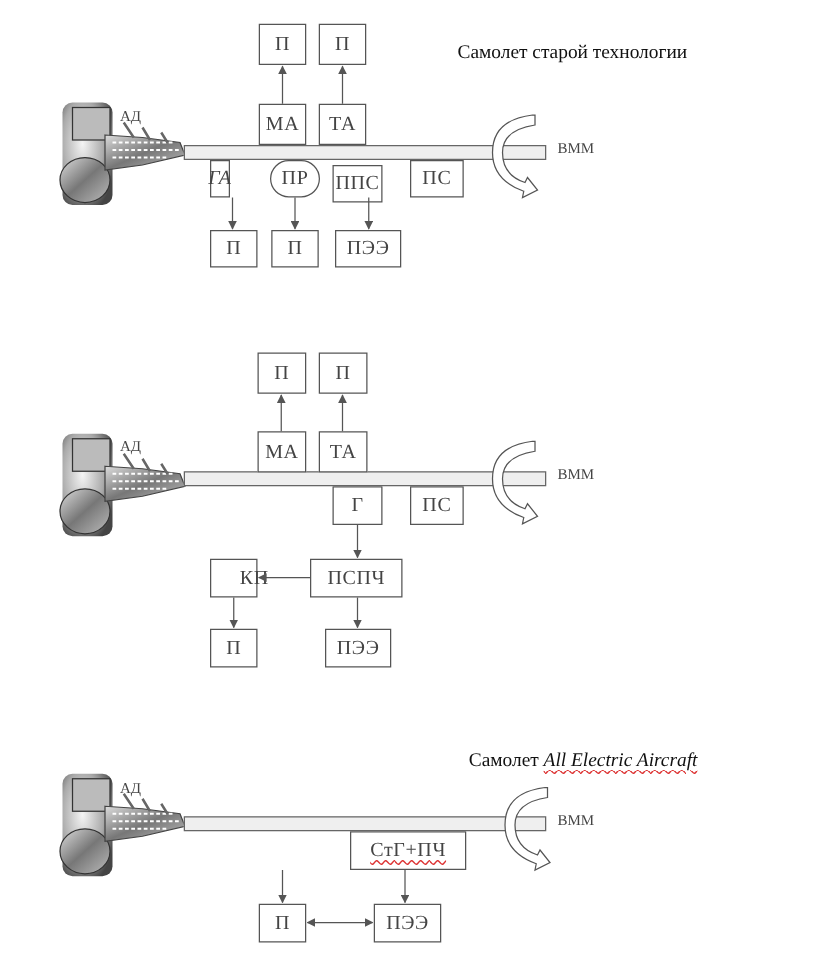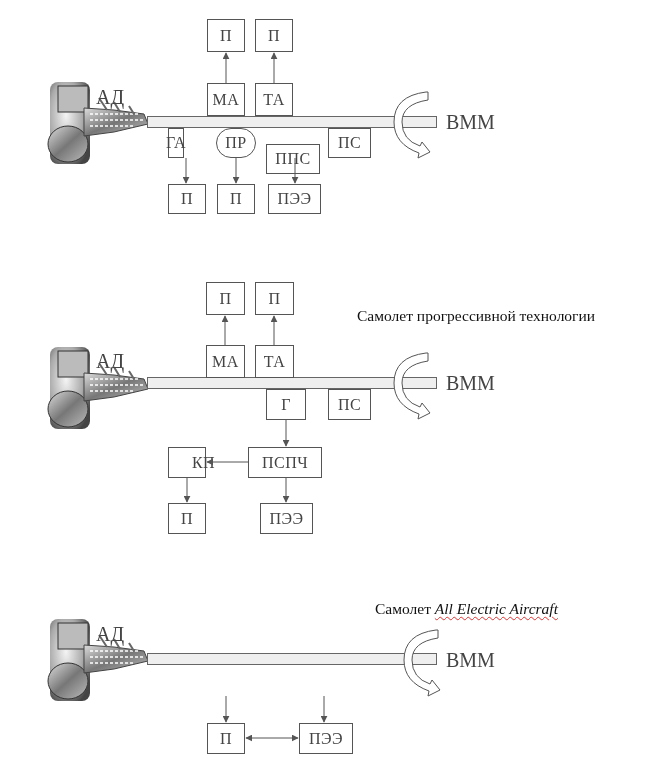--- a/index.html
+++ b/index.html
@@ -1,20 +1,20 @@
 <!DOCTYPE html>
 <html><head>
   <meta charset="utf-8">
   <style>
     html, body { margin: 0; padding: 0; background: #ffffff; }
     body { width: 664px; height: 777px; position: relative; overflow: hidden; font-family: "Liberation Serif", "DejaVu Serif", serif; color: #444; }
     .diagram { position: absolute; left: 0; width: 664px; height: 250px; }
     .box { position: absolute; box-sizing: border-box; border: 1px solid #555; background: #fff; font-size: 16px; color: #444; display: flex; align-items: center; justify-content: center; letter-spacing: 0.5px; }
     .shaft { position: absolute; box-sizing: border-box; border: 1px solid #666; background: #efefef; height: 12px; }
-    .label { position: absolute; font-size: 20px; color: #444; white-space: nowrap; }
+    .label { position: absolute; font-size: 12px; color: #444; white-space: nowrap; }
     .title { position: absolute; font-size: 15.5px; color: #111; white-space: nowrap; }
     .title i { font-style: italic; text-decoration: underline wavy #d33; text-decoration-thickness: 1px; text-underline-offset: 2px; }
     .squiggle { text-decoration: underline wavy #d33; text-decoration-thickness: 1px; text-underline-offset: 3px; }
     svg.overlay { position: absolute; left: 0; top: 0; pointer-events: none; overflow: visible; }
     .engine { position: absolute; width: 108px; height: 88px; }
   </style>
 </head>
 <body>
 
 <svg width="0" height="0" style="position:absolute">
@@ -29,62 +29,62 @@
     </radialGradient>
     <linearGradient id="eg2" x1="0" y1="0" x2="1" y2="1">
       <stop offset="0" stop-color="#ddd"></stop>
       <stop offset="0.5" stop-color="#777"></stop>
       <stop offset="1" stop-color="#bbb"></stop>
     </linearGradient>
   </defs>
 </svg>
 
 <div class="diagram" style="top:0;">
+  <div class="title" style="left:366px; top:33px;">Самолет старой технологии</div>
 
   <svg class="engine" style="left:44px; top:78px;" viewBox="0 0 108 88">
     <rect x="6" y="4" width="40" height="82" rx="8" fill="url(#eg1)"></rect>
     <ellipse cx="24" cy="66" rx="20" ry="18" fill="url(#eg2)" stroke="#333" stroke-width="1"></ellipse>
     <rect x="14" y="8" width="30" height="26" fill="#bbb" stroke="#333" stroke-width="1"></rect>
     <path d="M40 30 L70 32 L100 36 L104 46 L70 54 L40 58 Z" fill="url(#eg2)" stroke="#444" stroke-width="1"></path>
     <path d="M46 36 h50 M46 42 h54 M46 48 h44" stroke="#fff" stroke-width="1.5" stroke-dasharray="3 2"></path>
     <path d="M55 20 l8 12 M70 24 l6 10 M85 28 l5 8" stroke="#666" stroke-width="2"></path>
   </svg>
   <div class="label" style="left:96px; top:86px;">АД</div>
 
   <div class="shaft" style="left:147px; top:116px; width:290px;"></div>
   <div class="label" style="left:446px; top:111px;">ВММ</div>
 
   <div class="box" style="left:207px; top:83px; width:38px; height:33px;">МА</div>
   <div class="box" style="left:255px; top:83px; width:38px; height:33px;">ТА</div>
   <div class="box" style="left:207px; top:19px; width:38px; height:33px;">П</div>
   <div class="box" style="left:255px; top:19px; width:38px; height:33px;">П</div>
 
-  <div class="box" style="left:168px; top:128px; width:16px; height:30px;">ГА</div>
+  <div class="box" style="left:168px; top:128px; width:16px; height:30px;font-style:italic;">ГА</div>
   <div class="box" style="left:216px; top:128px; width:40px; height:30px;border-radius:15px;">ПР</div>
-  <div class="box" style="left:266px; top:144px; width:54px; height:30px;">ППС</div>
+  <div class="box" style="left:266px; top:132px; width:40px; height:30px;">ППС</div>
   <div class="box" style="left:328px; top:128px; width:43px; height:30px;">ПС</div>
 
   <div class="box" style="left:168px; top:184px; width:38px; height:30px;">П</div>
   <div class="box" style="left:217px; top:184px; width:38px; height:30px;">П</div>
   <div class="box" style="left:268px; top:184px; width:53px; height:30px;">ПЭЭ</div>
 
   <svg class="overlay" width="664" height="250">
     <line x1="226" y1="83" x2="226" y2="53" stroke="#555" stroke-width="1" marker-end="url(#arr)"></line>
     <line x1="274" y1="83" x2="274" y2="53" stroke="#555" stroke-width="1" marker-end="url(#arr)"></line>
     <line x1="186" y1="158" x2="186" y2="183" stroke="#555" stroke-width="1" marker-end="url(#arr)"></line>
     <line x1="236" y1="158" x2="236" y2="183" stroke="#555" stroke-width="1" marker-end="url(#arr)"></line>
     <line x1="295" y1="158" x2="295" y2="183" stroke="#555" stroke-width="1" marker-end="url(#arr)"></line>
     <g transform="translate(392,92)">
       <path d="M36 0 L36 8 Q10 12 10 30 Q10 48 28 54 L30 50 L38 60 L26 66 L27 61 Q2 52 2 30 Q2 4 34 0 Z" fill="#fff" stroke="#555" stroke-width="1"></path>
     </g>
   </svg>
 </div>
 
 <div class="diagram" style="top:263px;">
-  <div class="title" style="left:357px; top:44px;">Самолет прогрессивной технологии</div>
 
   <svg class="engine" style="left:44px; top:80px;" viewBox="0 0 108 88">
     <rect x="6" y="4" width="40" height="82" rx="8" fill="url(#eg1)"></rect>
     <ellipse cx="24" cy="66" rx="20" ry="18" fill="url(#eg2)" stroke="#333" stroke-width="1"></ellipse>
     <rect x="14" y="8" width="30" height="26" fill="#bbb" stroke="#333" stroke-width="1"></rect>
     <path d="M40 30 L70 32 L100 36 L104 46 L70 54 L40 58 Z" fill="url(#eg2)" stroke="#444" stroke-width="1"></path>
     <path d="M46 36 h50 M46 42 h54 M46 48 h44" stroke="#fff" stroke-width="1.5" stroke-dasharray="3 2"></path>
     <path d="M55 20 l8 12 M70 24 l6 10 M85 28 l5 8" stroke="#666" stroke-width="2"></path>
   </svg>
   <div class="label" style="left:96px; top:87px;">АД</div>
@@ -130,20 +130,23 @@
     <rect x="14" y="8" width="30" height="26" fill="#bbb" stroke="#333" stroke-width="1"></rect>
     <path d="M40 30 L70 32 L100 36 L104 46 L70 54 L40 58 Z" fill="url(#eg2)" stroke="#444" stroke-width="1"></path>
     <path d="M46 36 h50 M46 42 h54 M46 48 h44" stroke="#fff" stroke-width="1.5" stroke-dasharray="3 2"></path>
     <path d="M55 20 l8 12 M70 24 l6 10 M85 28 l5 8" stroke="#666" stroke-width="2"></path>
   </svg>
   <div class="label" style="left:96px; top:46px;">АД</div>
 
   <div class="shaft" style="left:147px; top:76px; width:290px;"></div>
   <div class="label" style="left:446px; top:72px;">ВММ</div>
 
+  <div class="box" style="left:280px; top:88px; width:93px; height:31px;">
+      <span class="squiggle">СтГ+ПЧ</span>
+    </div>
 
   <div class="box" style="left:207px; top:146px; width:38px; height:31px;">П</div>
   <div class="box" style="left:299px; top:146px; width:54px; height:31px;">ПЭЭ</div>
 
   <svg class="overlay" width="664" height="200">
     <line x1="226" y1="119" x2="226" y2="145" stroke="#555" stroke-width="1" marker-end="url(#arr)"></line>
     <line x1="324" y1="119" x2="324" y2="145" stroke="#555" stroke-width="1" marker-end="url(#arr)"></line>
     <line x1="246" y1="161" x2="298" y2="161" stroke="#555" stroke-width="1" marker-start="url(#arr)" marker-end="url(#arr)"></line>
     <g transform="translate(402,53)">
       <path d="M36 0 L36 8 Q10 12 10 30 Q10 48 28 54 L30 50 L38 60 L26 66 L27 61 Q2 52 2 30 Q2 4 34 0 Z" fill="#fff" stroke="#555" stroke-width="1"></path>

